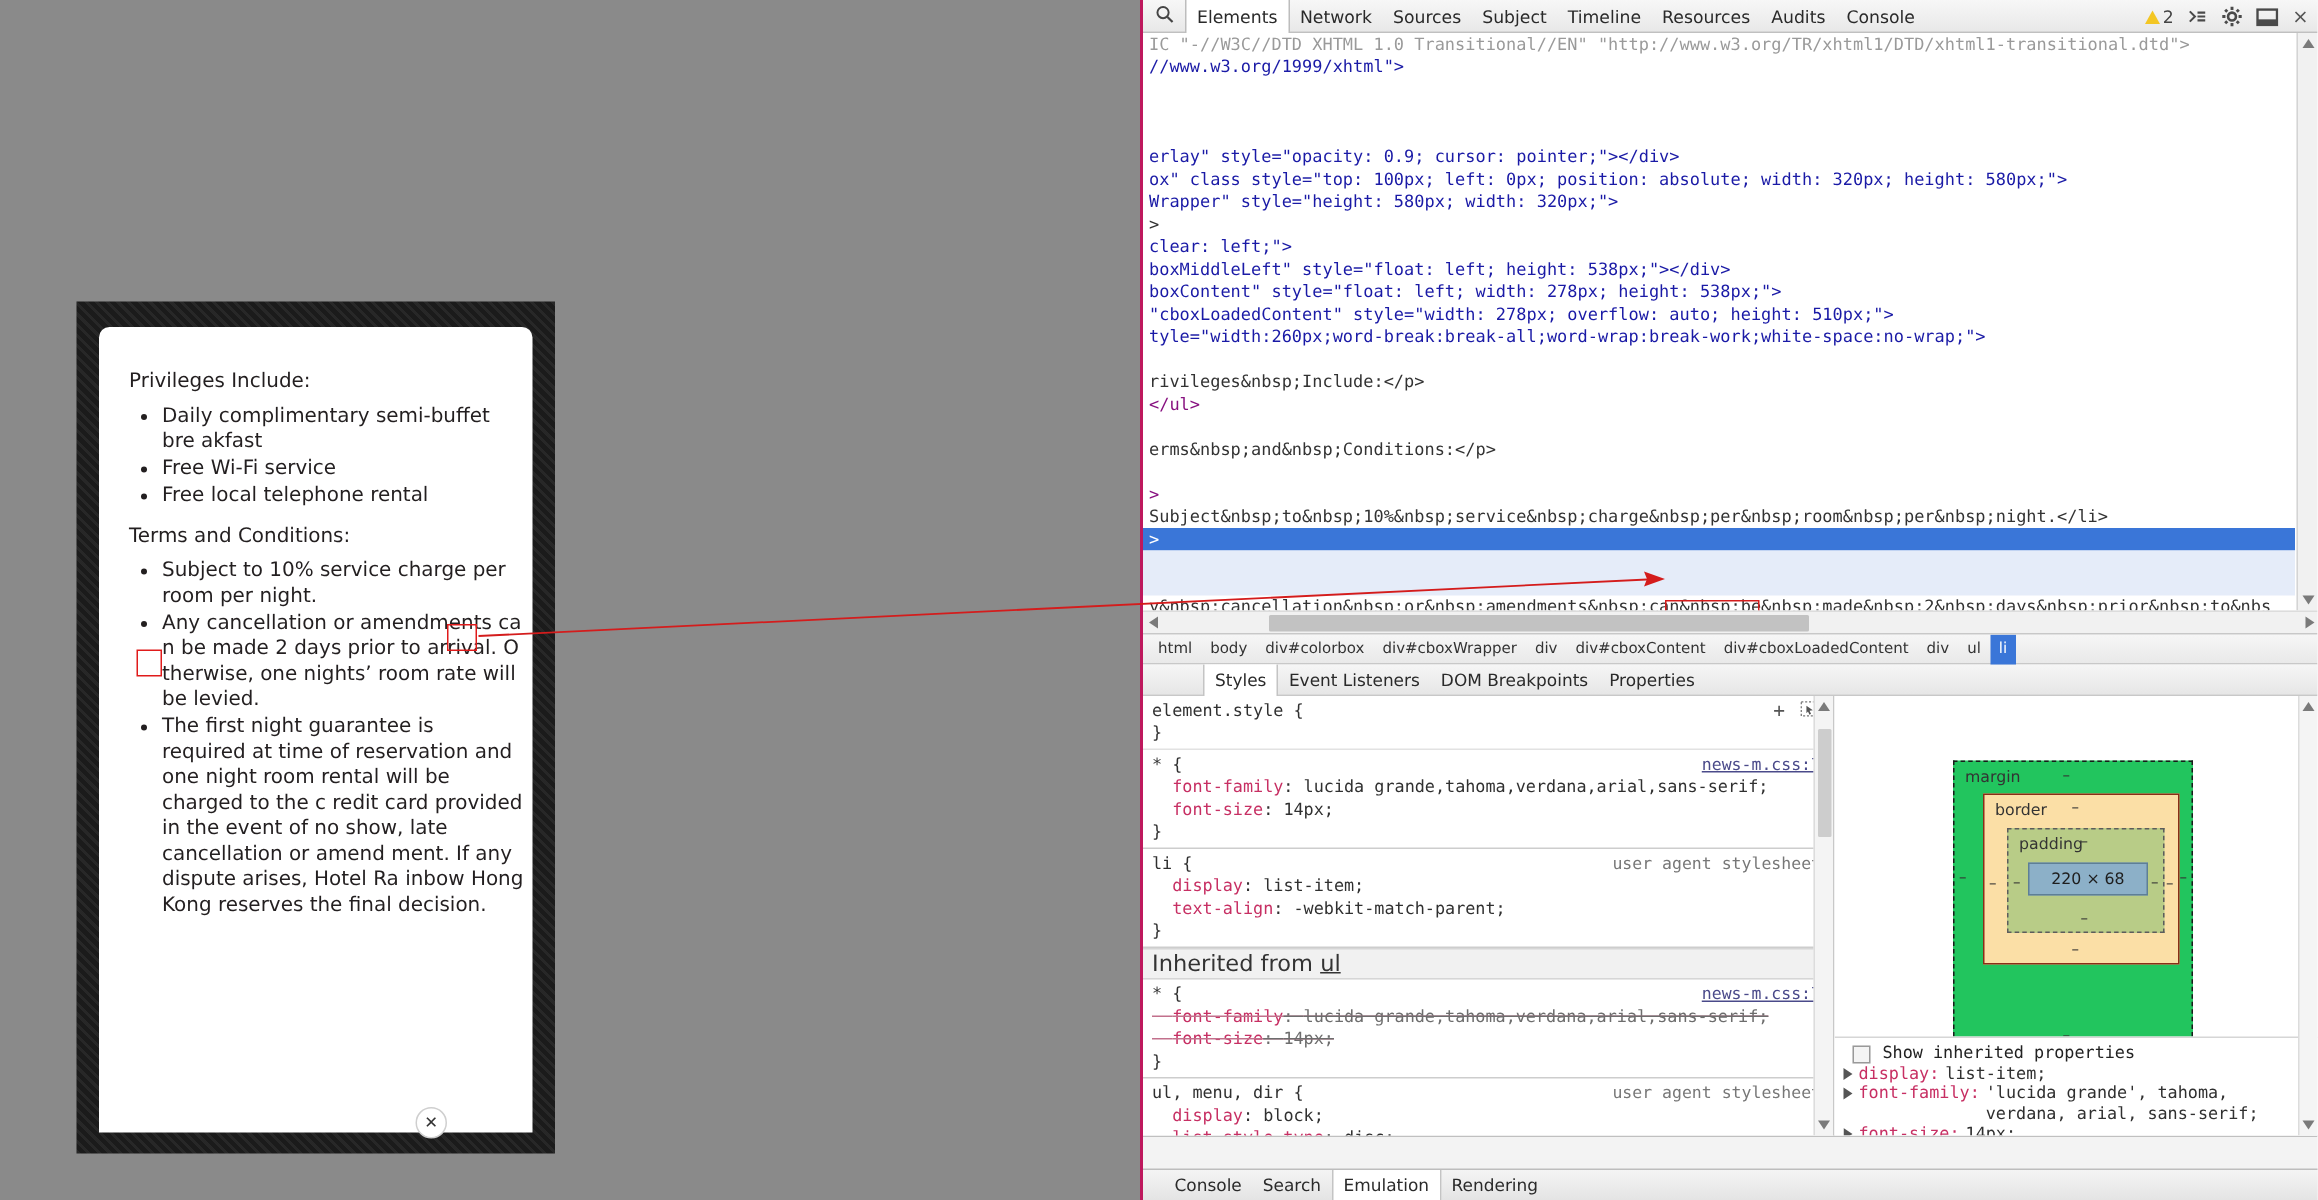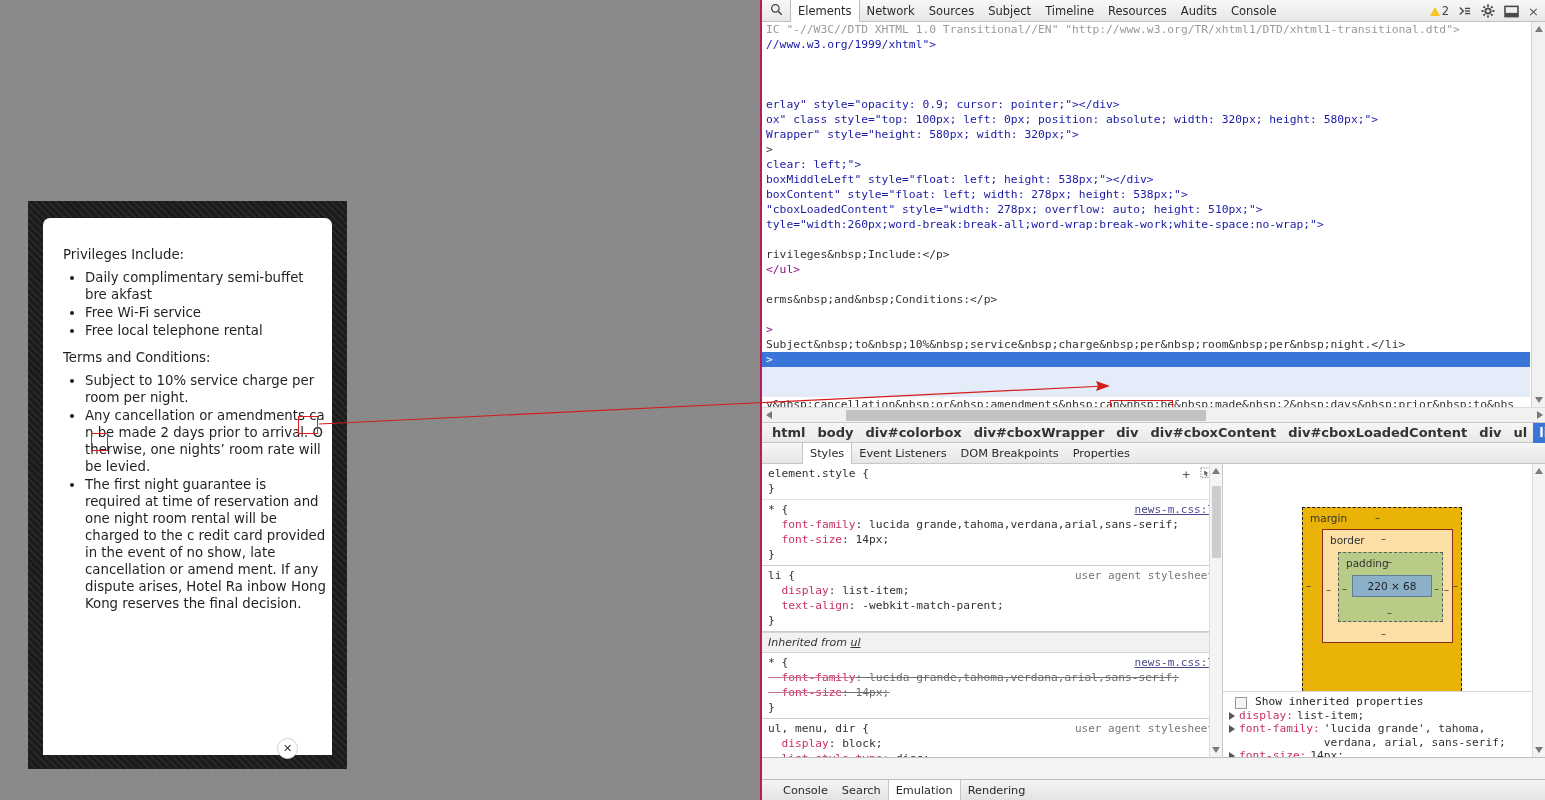--- a/index.html
+++ b/index.html
@@ -22,21 +22,21 @@
   
   .page-pane {
     position: absolute;
     left: 0; top: 0;
     width: 760px; height: 800px;
     background: #8a8a8a;
     overflow: hidden;
   }
   .lightbox {
     position: absolute;
-    left: 28px; top: 201px;
+    left: 51px; top: 201px;
     width: 319px; height: 568px;
     background: #1b1b1b;
     background-image: repeating-linear-gradient(
       45deg, rgba(255,255,255,0.055) 0px, rgba(255,255,255,0.055) 2px,
       rgba(0,0,0,0) 2px, rgba(0,0,0,0) 5px);
     box-sizing: border-box;
   }
   .lightbox-inner {
     position: absolute;
     left: 15px; top: 17px;
@@ -252,26 +252,25 @@
     pointer-events: none;
   }
 
   
   .breadcrumb {
     height: 20px;
     background: linear-gradient(to bottom, #f6f6f6, #e9e9e9);
     border-bottom: 1px solid #c8c8c8;
     display: flex;
     align-items: center;
-    font-size: 13px;
+    font-size: 10px;
     font-family: "DejaVu Sans", sans-serif;
     color: #333;
     padding-left: 4px;
     box-sizing: border-box;
-    font-weight: bold;
   }
   .crumb {
     padding: 0 6px;
     height: 20px;
     line-height: 20px;
     cursor: pointer;
     white-space: nowrap;
   }
   .crumb.active { background: #3a76d8; color: #fff; }
 
@@ -339,23 +338,22 @@
   }
   .origin a { color: #4a4a8a; text-decoration: underline; }
   .struck { text-decoration: line-through; color: #c2708c; }
   .struck .pval { text-decoration: line-through; color: #6d6d6d; }
   .inherited-hdr {
     background: #f1f1f1;
     border-top: 1px solid #d6d6d6;
     border-bottom: 1px solid #d6d6d6;
     padding: 2px 6px;
     font-family: "DejaVu Sans", sans-serif;
-    font-size: 11px;
+    font-size: 15px;
     color: #333;
-    font-style: italic;
   }
   .inherited-hdr a { color: #333; text-decoration: underline; cursor: pointer; }
   .rule-toolbar {
     position: absolute;
     right: 10px; top: 3px;
     display: flex; gap: 10px;
     font-size: 13px;
     color: #555;
   }
   .styles-vscroll {
@@ -388,21 +386,21 @@
     position: relative;
     flex: 1;
     height: 293px;
     background: #fff;
     overflow: hidden;
   }
   .boxmodel {
     position: absolute;
     left: 79px; top: 43px;
     width: 160px; height: 194px;
-    background: #eab308;
+    background: #22c55e;
     border: 1px dashed #1a1a1a;
     box-sizing: border-box;
     font-family: "DejaVu Sans", sans-serif;
     font-size: 10.5px;
     color: #333;
   }
   .bm-label { position: absolute; left: 7px; top: 4px; }
   .bm-border {
     position: absolute;
     left: 19px; top: 21px;

